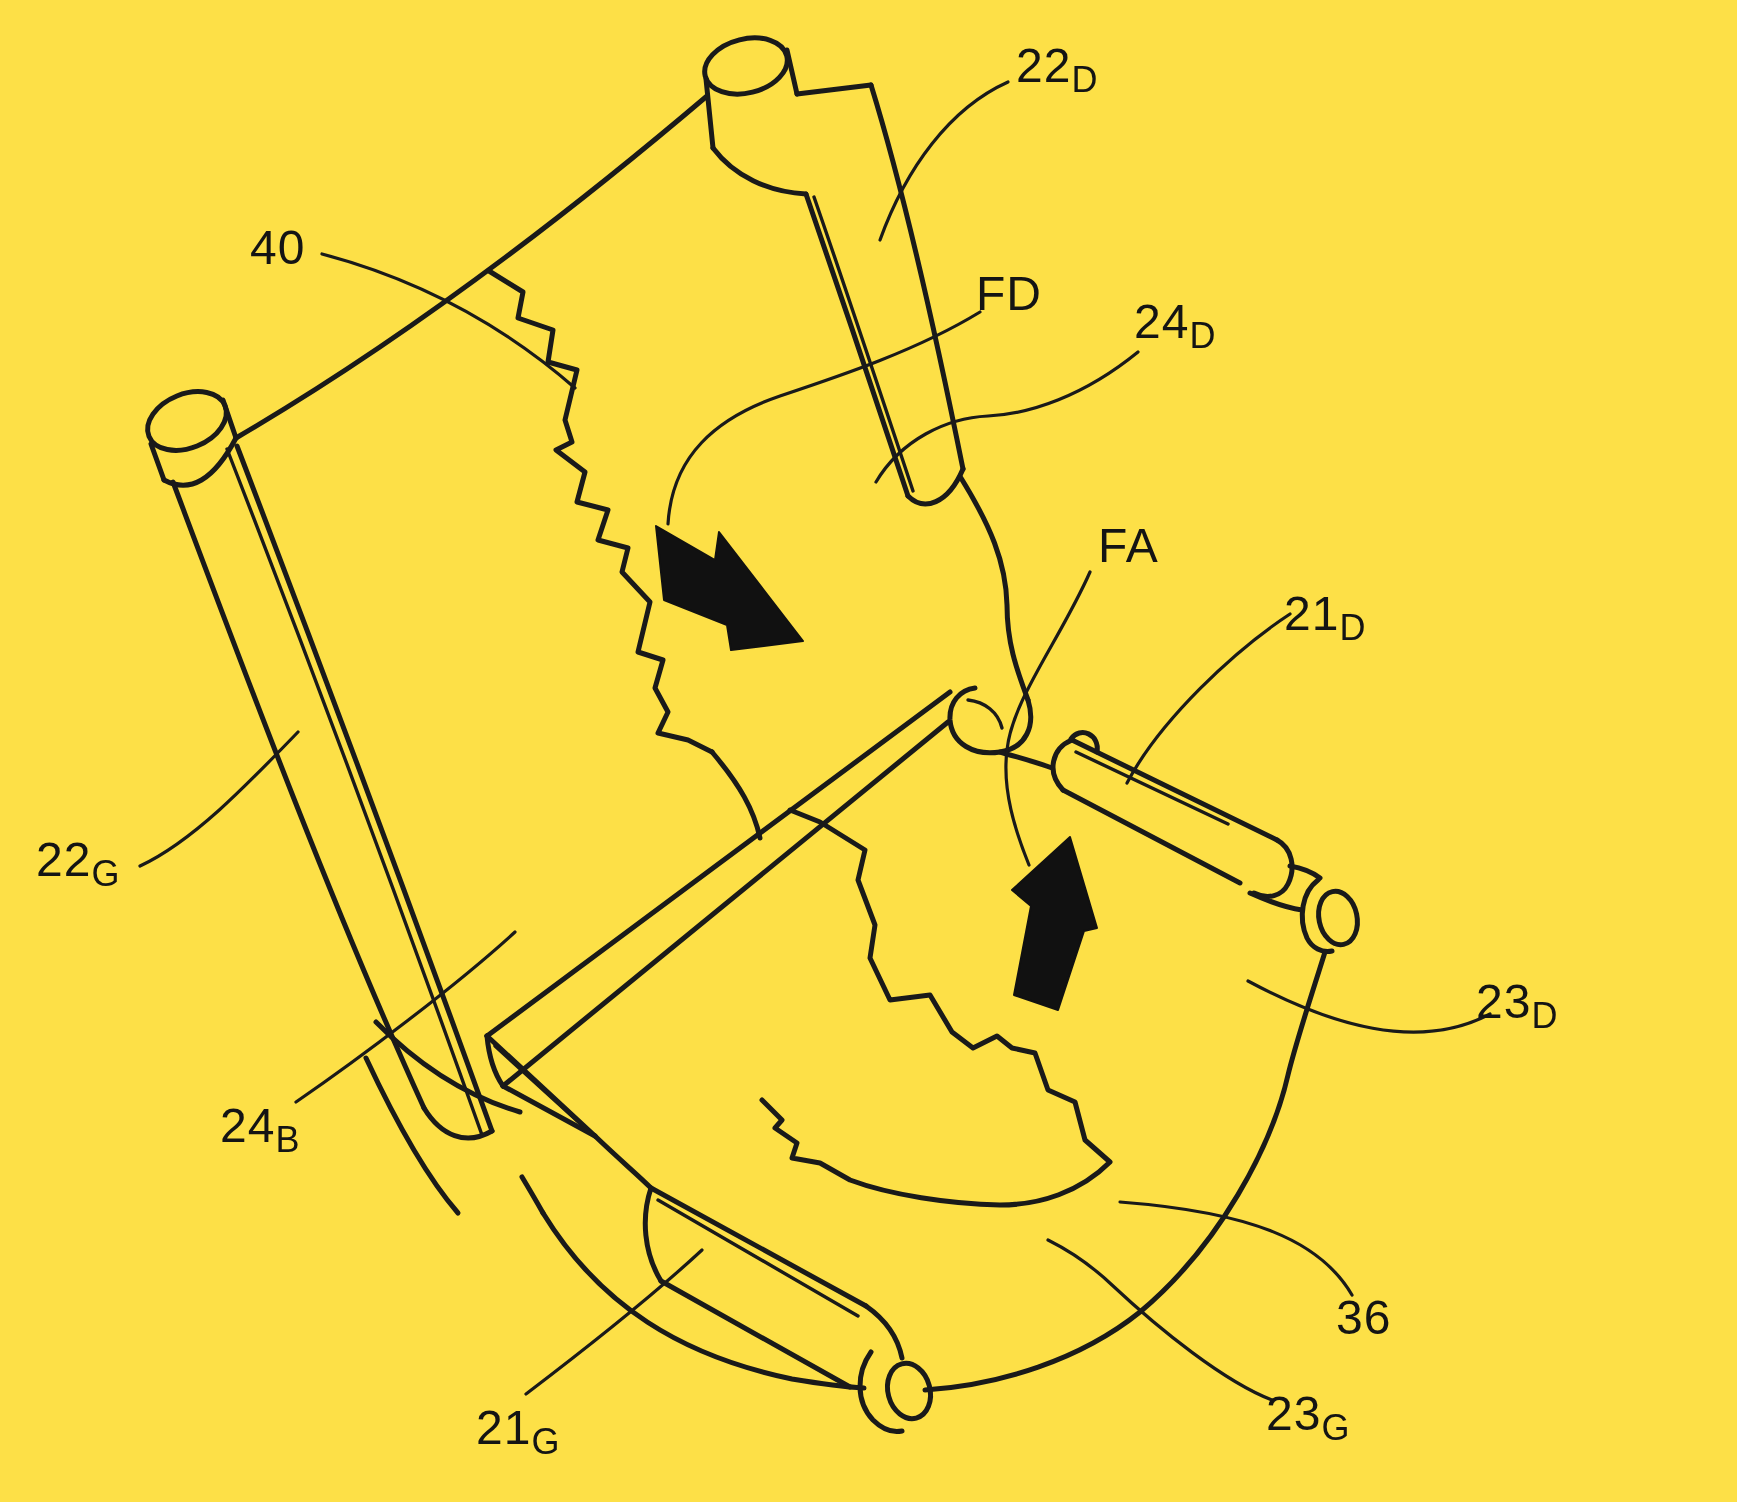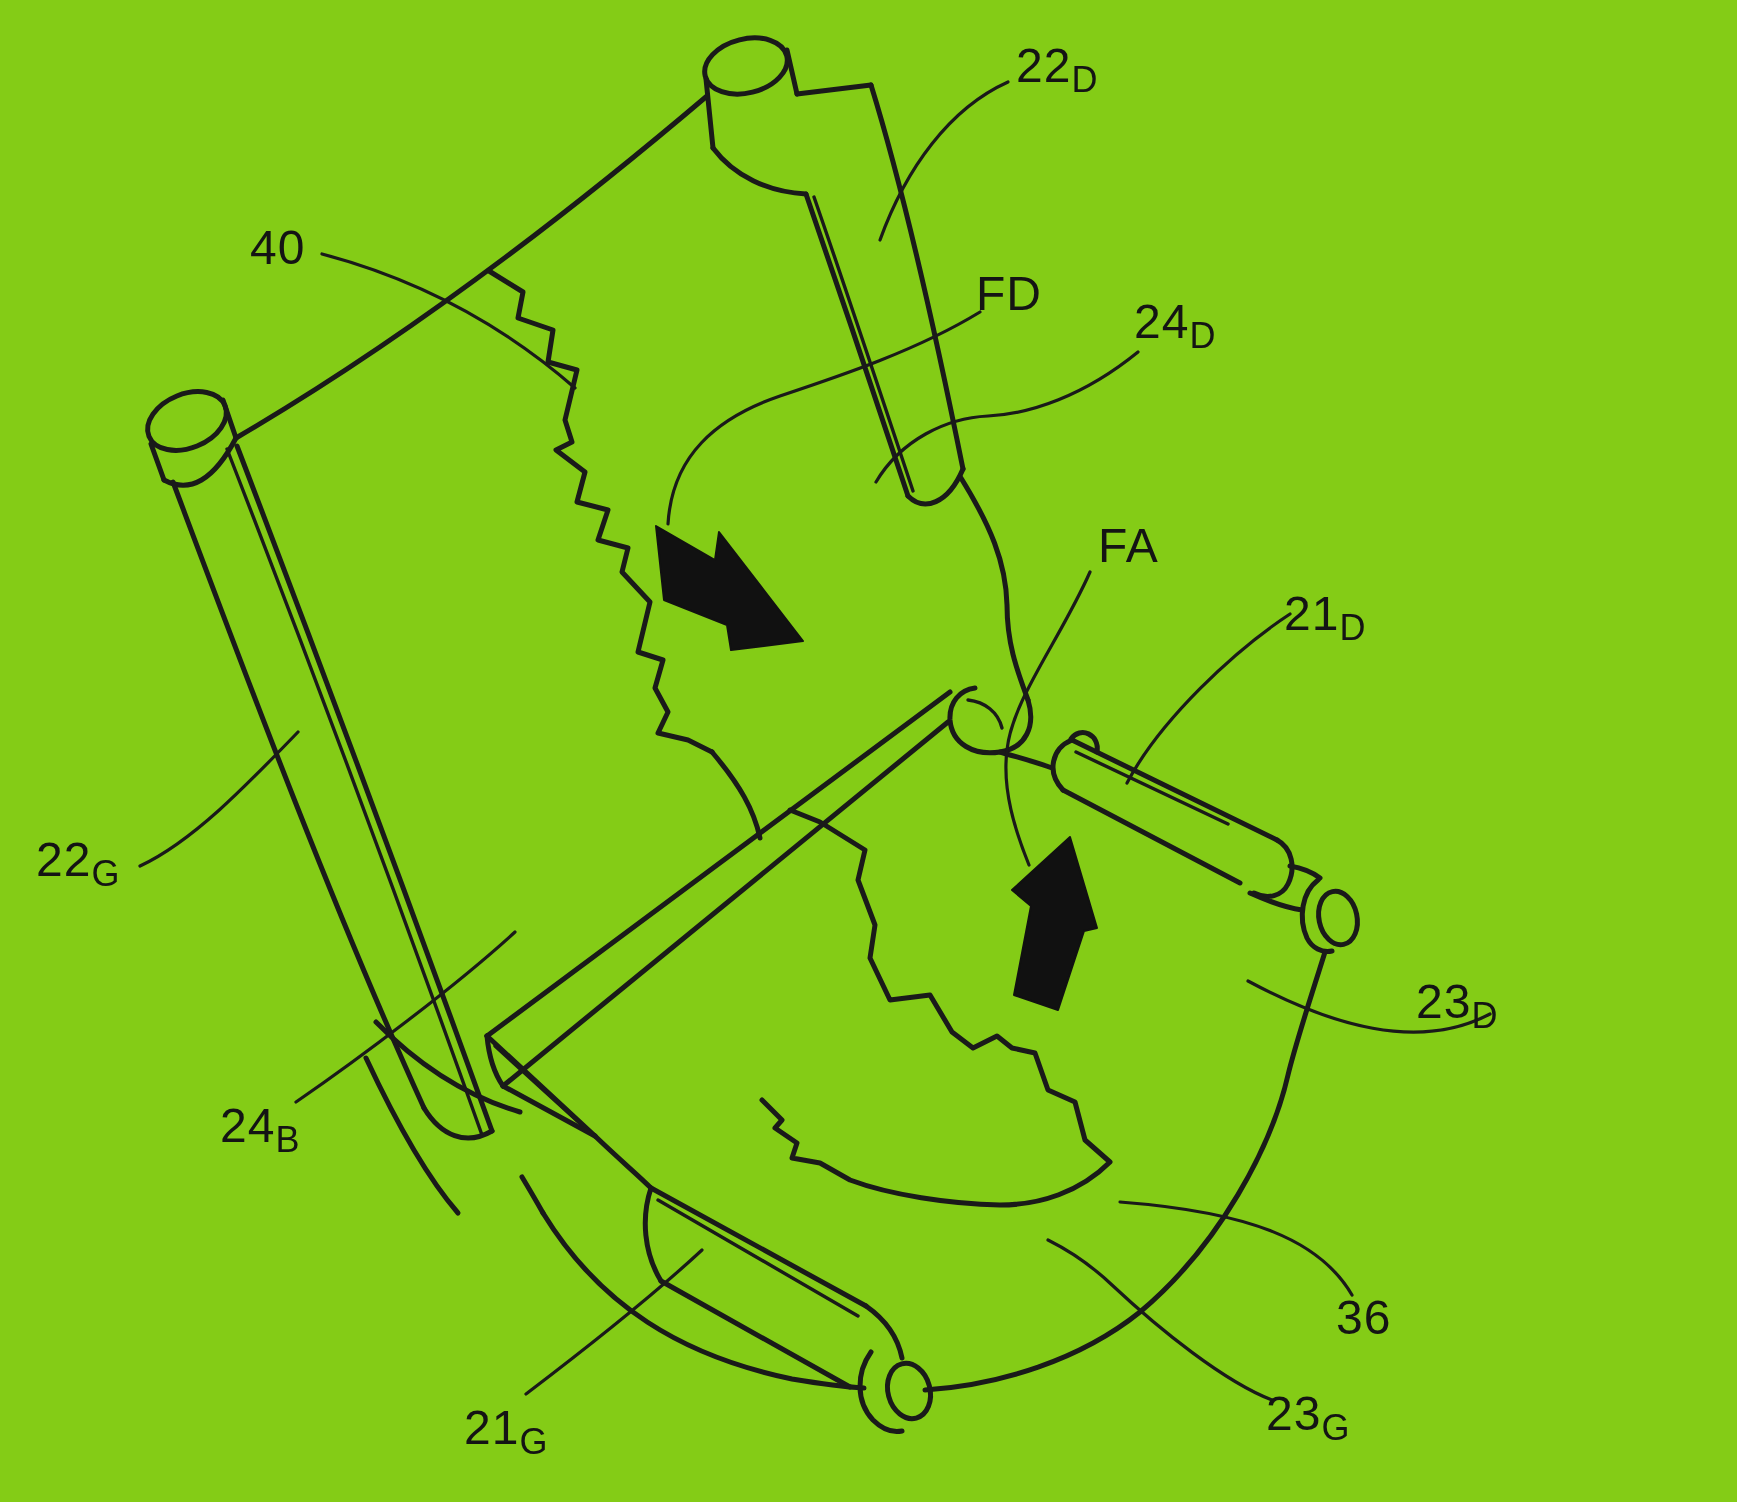--- a/index.html
+++ b/index.html
@@ -1,19 +1,19 @@
 <!DOCTYPE html>
 <html><head>
 <meta charset="utf-8">
 <style>
   html,body{margin:0;padding:0;background:#ffffff;}
   .figure{
     position:relative;
     width:1737px;height:1502px;
-    background:#84cc16;
+    background:#fde047;
     font-family:"Liberation Sans",sans-serif;
     overflow:hidden;
   }
   .drawing{position:absolute;left:0;top:0;}
   .outline{fill:none;stroke:#1a1a1a;stroke-width:5;stroke-linecap:round;stroke-linejoin:round;}
   .thin{fill:none;stroke:#1a1a1a;stroke-width:3.4;stroke-linecap:round;stroke-linejoin:round;}
   .leader{fill:none;stroke:#1a1a1a;stroke-width:3.2;stroke-linecap:round;}
   .solid{fill:#111111;stroke:#111111;stroke-width:2;stroke-linejoin:round;}
   .label{
     position:absolute;
@@ -24,23 +24,23 @@
   }
   .label sub{font-size:36px;vertical-align:-0.28em;line-height:0;}
   .l-22d{left:1016px;top:38px}
   .l-26{left:250px;top:220px}
   .l-fd{left:976px;top:266px}
   .l-24d{left:1134px;top:294px}
   .l-fa{left:1098px;top:518px}
   .l-21d{left:1284px;top:586px}
   .l-22g{left:36px;top:832px}
   .l-24b{left:220px;top:1098px}
-  .l-23d{left:1416px;top:974px}
+  .l-23d{left:1476px;top:974px}
   .l-25{left:1336px;top:1290px}
-  .l-21g{left:464px;top:1400px}
+  .l-21g{left:476px;top:1400px}
   .l-23g{left:1266px;top:1386px}
 </style>
 </head>
 <body>
 
 <div class="figure">
 
   <svg class="drawing" width="1737" height="1502" viewBox="0 0 1737 1502">
 
     <g>

